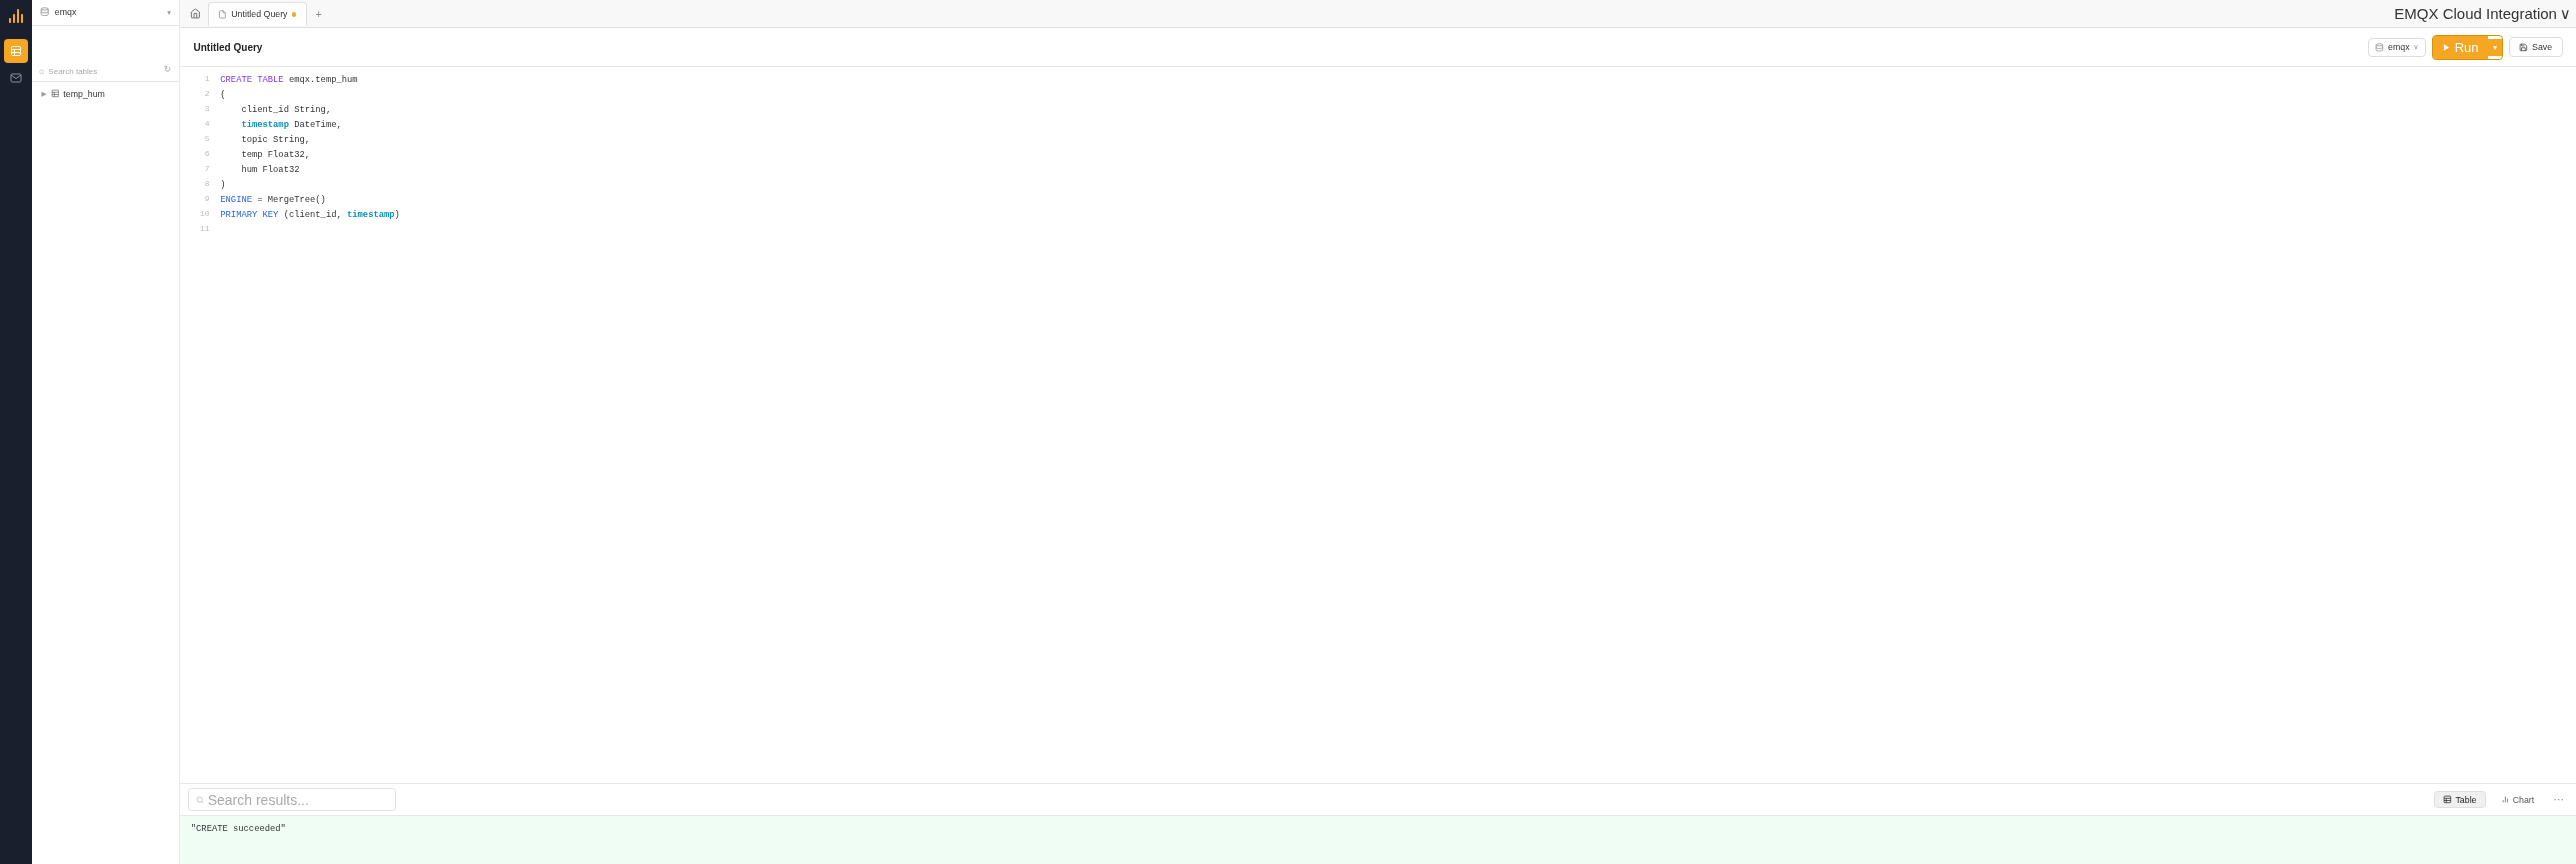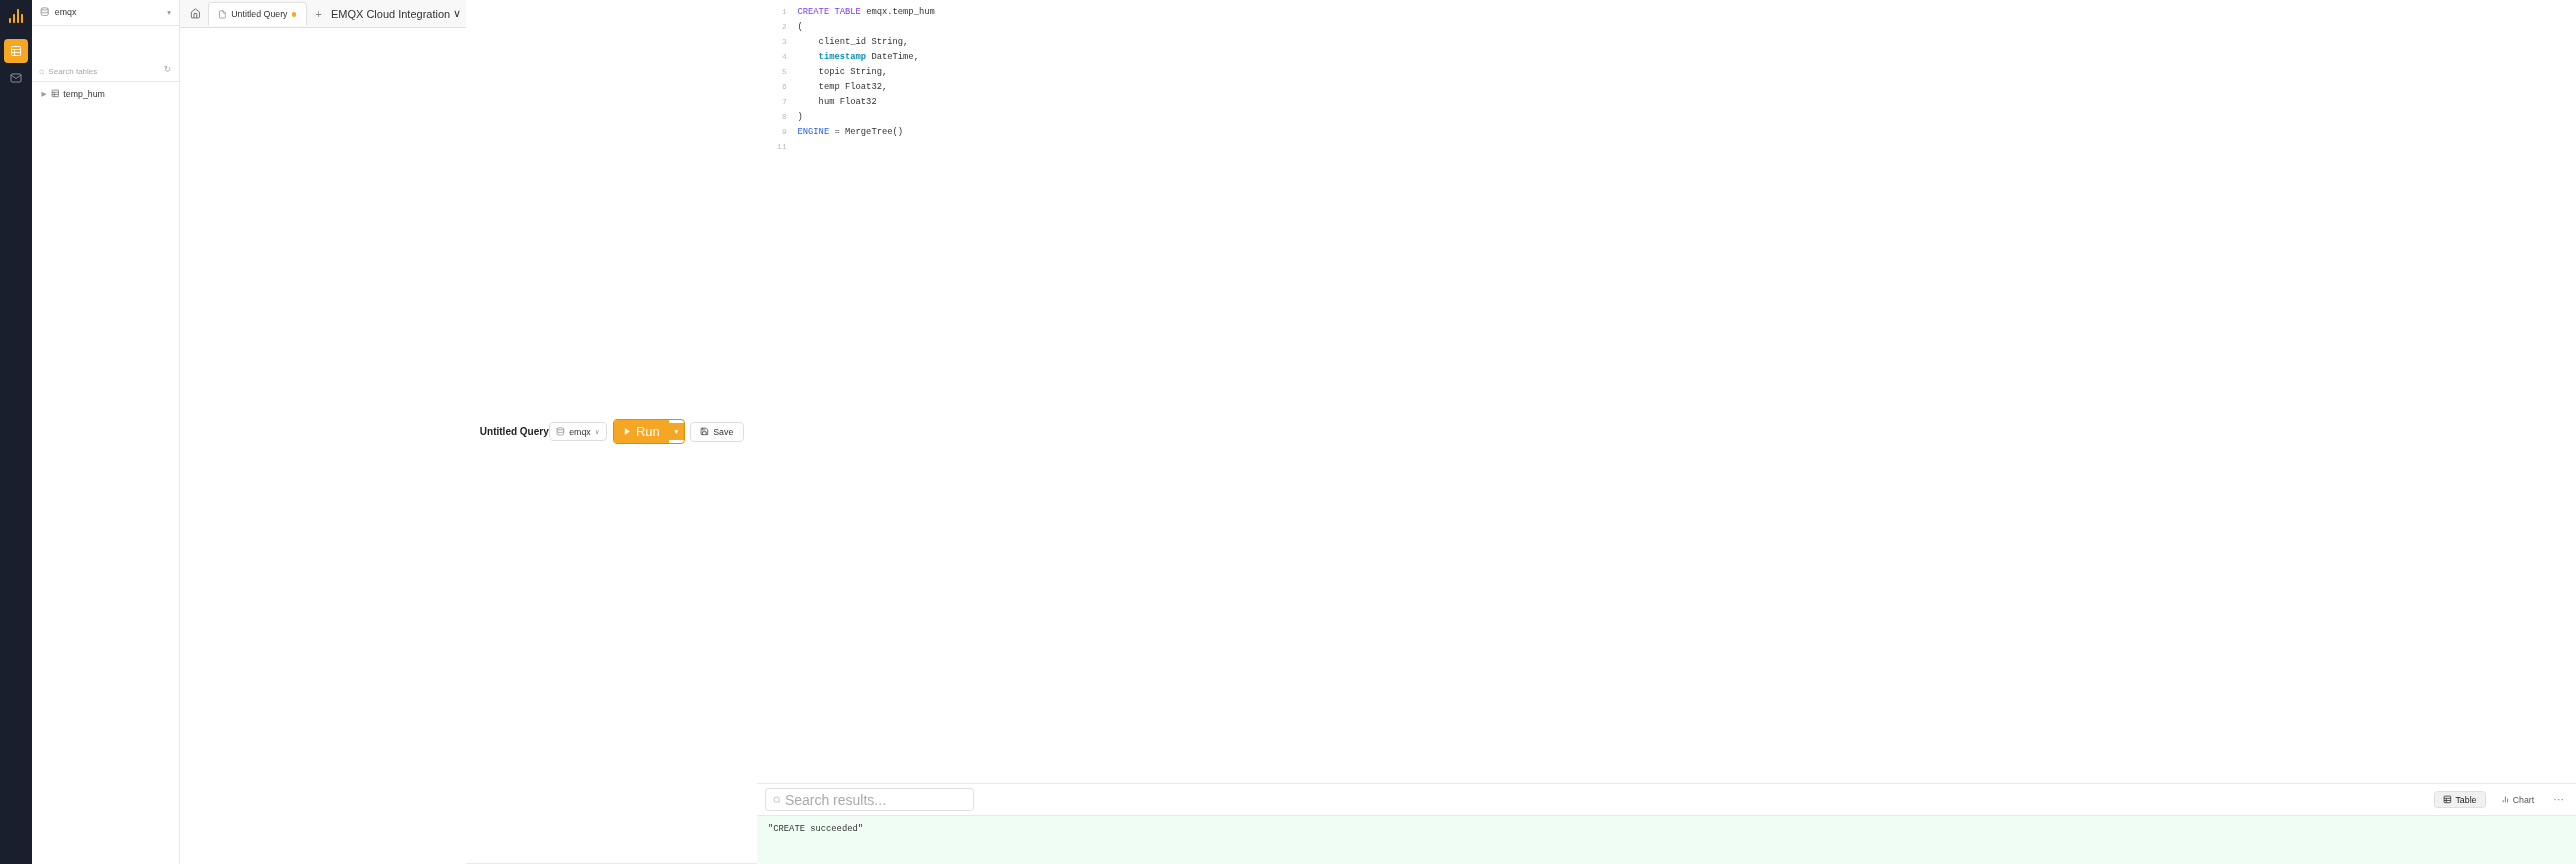--- a/index.html
+++ b/index.html
@@ -112,21 +112,21 @@
       cursor: pointer;
       color: #333;
       font-size: 8.8px;
     }
     .tree-arrow { color: #999; font-size: 6.7px; }
 
     
     .main {
       flex: 1;
       display: flex;
-      flex-direction: row;
+      flex-direction: column;
       overflow: hidden;
       background: #fff;
     }
 
     
     .topbar {
       height: 28px;
       background: #f8f8f8;
       border-bottom: 0.7px solid #e0e0e0;
       display: flex;
@@ -375,21 +375,21 @@
       color: #333;
     }
 
     
     .topbar-right {
       margin-left: auto;
       display: flex;
       align-items: center;
     }
     .cloud-integration-label {
-      font-size: 11px;
+      font-size: 15px;
       color: #333;
       font-weight: 500;
       cursor: pointer;
       display: flex;
       align-items: center;
       gap: 2.7px;
     }
 
     
     .logo-bars {
@@ -556,20 +556,24 @@
         </div>
         <div class="code-line">
           <span class="line-num">8</span>
           <span class="line-content">)</span>
         </div>
         <div class="code-line">
           <span class="line-num">9</span>
           <span class="line-content"><span class="kw-blue">ENGINE</span> = MergeTree()</span>
         </div>
         <div class="code-line">
+          <span class="line-num">10</span>
+          <span class="line-content"><span class="kw-blue">PRIMARY KEY</span> (client_id, <span class="type-name">timestamp</span>)</span>
+        </div>
+        <div class="code-line">
           <span class="line-num">11</span>
           <span class="line-content"></span>
         </div>
       </div>
 
     <div class="results-area">
       <div class="results-toolbar">
         <div class="results-search-bar">
           <svg width="8" height="8" viewBox="0 0 24 24" fill="none" stroke="#aaa" stroke-width="2">
               <circle cx="11" cy="11" r="8"></circle>

